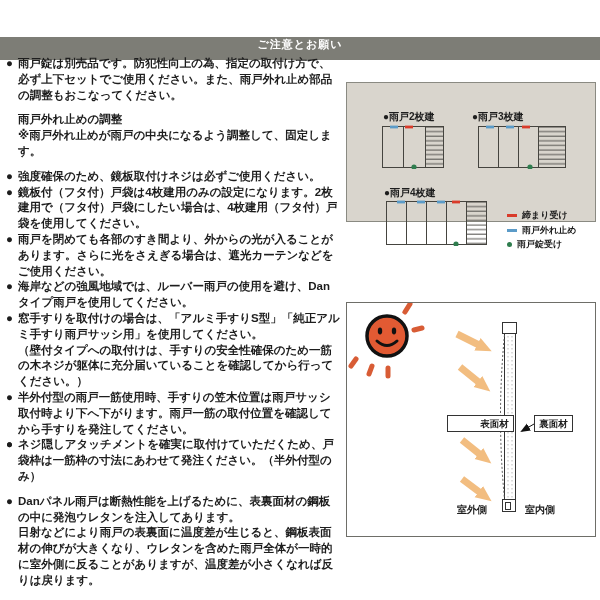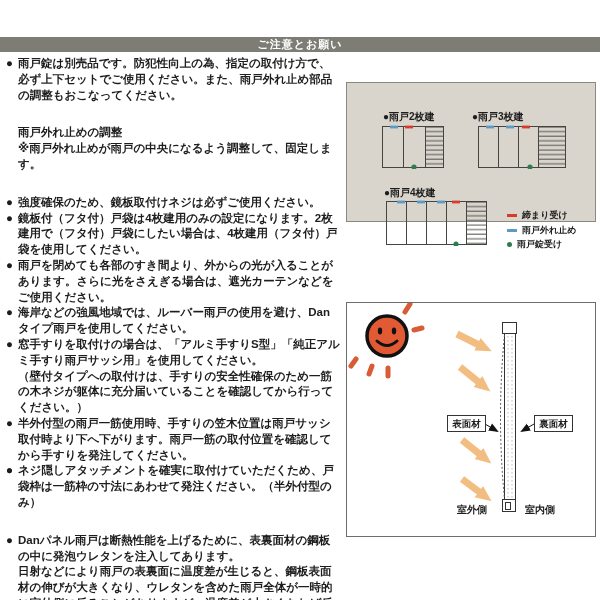--- a/index.html
+++ b/index.html
@@ -1,24 +1,24 @@
 <!DOCTYPE html>
 <html><head>
 <meta charset="utf-8">
 <style>
   html,body{margin:0;padding:0;background:#fff;}
   .page{position:relative;width:600px;height:600px;background:#fff;overflow:hidden;
         font-family:"Liberation Sans","DejaVu Sans",sans-serif;color:#222;}
-  .titlebar{position:absolute;left:0;top:37px;width:600px;height:15px;background:#7d7d76;
+  .titlebar{position:absolute;left:0;top:37px;width:600px;height:23px;background:#7d7d76;
         color:#fff;font-size:11px;font-weight:bold;text-align:center;line-height:15px;letter-spacing:1px;}
   .notes{position:absolute;left:6px;top:56px;width:334px;font-size:11.5px;line-height:15.8px;
         font-weight:bold;color:#1d1d1d;}
   .note{position:relative;padding-left:12px;}
   .note .mk{position:absolute;left:0;top:0;}
-  .mt{margin-top:22px;}
+  .mt{margin-top:9px;}
   .sec-title{position:absolute;font-size:13px;font-weight:bold;color:#2a2a2a;letter-spacing:0.5px;white-space:nowrap;margin-top:44px;}
   .box1{position:absolute;left:346px;top:82px;width:250px;height:140px;background:#d9d5cd;border:1px solid #8a8a82;box-sizing:border-box;}
   .box2{position:absolute;left:346px;top:302px;width:250px;height:235px;background:#fff;border:1px solid #6e6e68;box-sizing:border-box;}
   .dlabel{position:absolute;font-size:10px;font-weight:bold;color:#1d1d1d;white-space:nowrap;}
   .shutter{position:absolute;}
   .lrow{position:absolute;display:flex;align-items:center;gap:5px;font-size:9px;font-weight:bold;color:#1d1d1d;white-space:nowrap;}
   .sw-dash{display:inline-block;width:10px;height:3px;}
   .sw-dot{display:inline-block;width:5px;height:5px;border-radius:50%;}
   .dansvg{position:absolute;left:0;top:0;}
   .matlabel{position:absolute;width:37px;height:15px;border:1px solid #333;background:#fff;
@@ -149,19 +149,19 @@
         <rect x="155.5" y="196.5" width="13" height="12" fill="#fff" stroke="#333"></rect>
         <rect x="158.5" y="199.5" width="5" height="7" fill="none" stroke="#333"></rect>
       </g>
 
       <g>
         <line x1="138" y1="121" x2="150" y2="128" stroke="#111" stroke-width="1" marker-end="url(#bh)"></line>
         <line x1="187" y1="121" x2="175" y2="128" stroke="#111" stroke-width="1" marker-end="url(#bh)"></line>
       </g>
     </svg>
 
-    <span class="matlabel" style="left:100px;top:112px;">表面材</span>
+    <span class="matlabel" style="left:100px;top:112px;padding-left:28px;">表面材</span>
     <span class="matlabel" style="left:187px;top:112px;">裏面材</span>
     <span class="sidelabel" style="left:110px;top:200px;">室外側</span>
     <span class="sidelabel" style="left:178px;top:200px;">室内側</span>
   </div>
 
 </div>
 
 </body></html>

